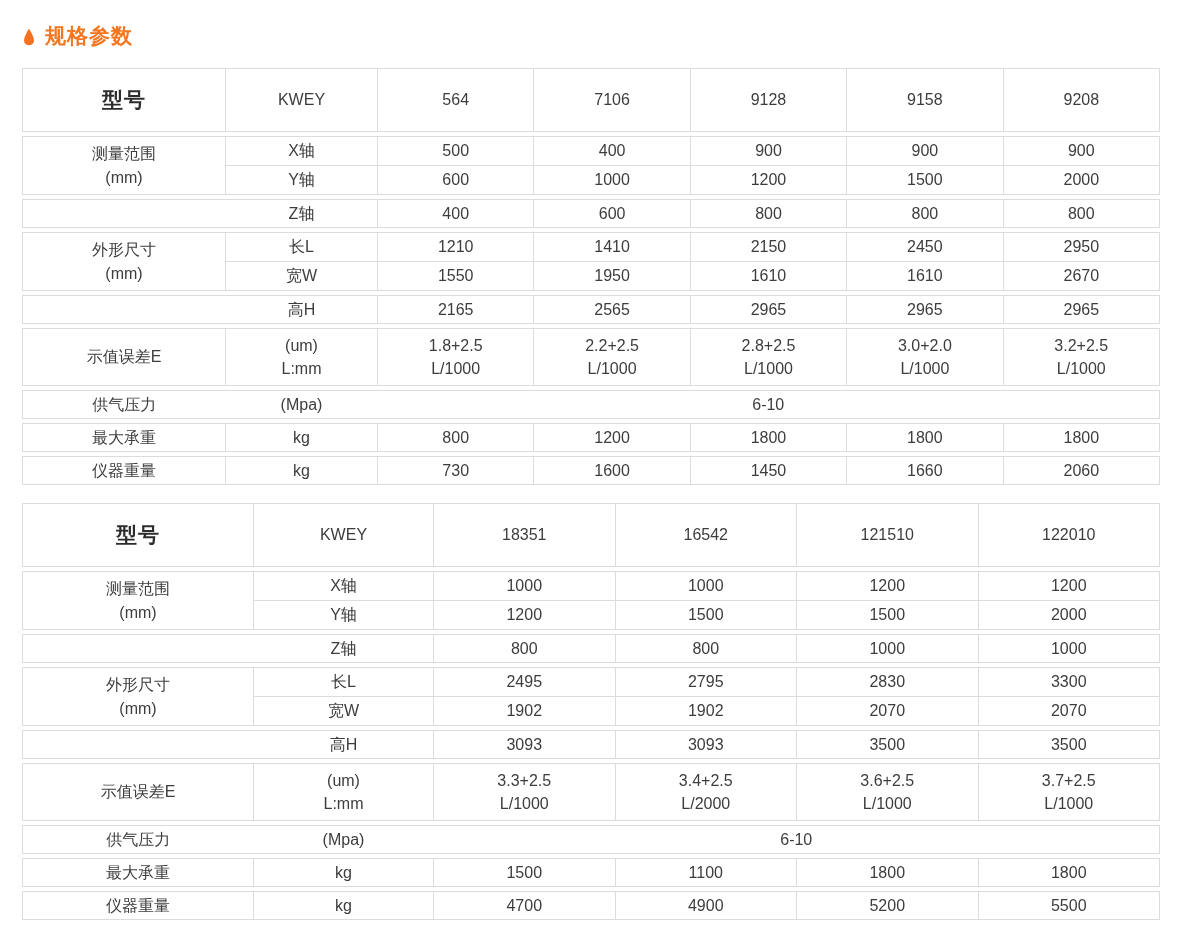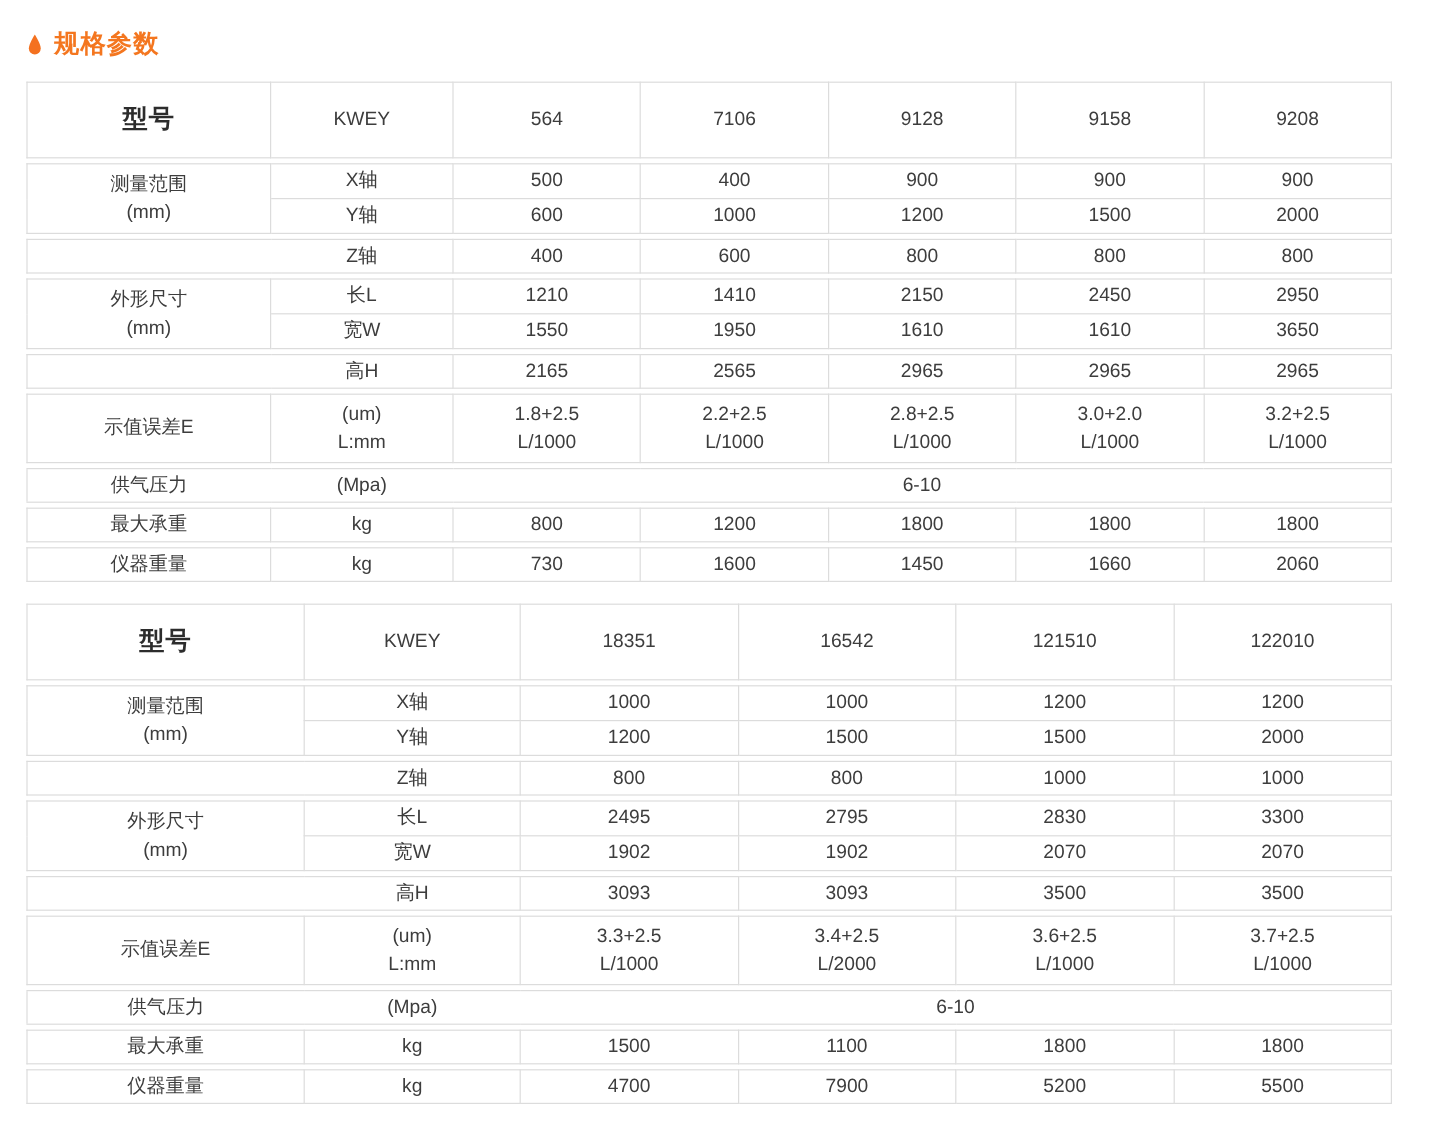--- a/index.html
+++ b/index.html
@@ -157,21 +157,21 @@
         <td class="num">2150</td>
         <td class="num">2450</td>
         <td class="num">2950</td>
       </tr>
       <tr class="rx">
         <td>宽W</td>
         <td class="num">1550</td>
         <td class="num">1950</td>
         <td class="num">1610</td>
         <td class="num">1610</td>
-        <td class="num">3650</td>
+        <td class="num">2670</td>
       </tr>
     </tbody>
       </table>
 
     <table class="blk">
       <colgroup>
           <col style="width:203px">
           <col style="width:152px">
           <col>
           <col>
@@ -479,21 +479,21 @@
           <col>
           <col>
           <col>
           <col>
         </colgroup>
       <tbody>
           <tr class="rs">
         <td>仪器重量</td>
         <td>kg</td>
         <td class="num">4700</td>
-        <td class="num">7900</td>
+        <td class="num">4900</td>
         <td class="num">5200</td>
         <td class="num">5500</td>
       </tr>
     </tbody>
       </table>
   </div>
 
 </div>
 
 </body></html>

